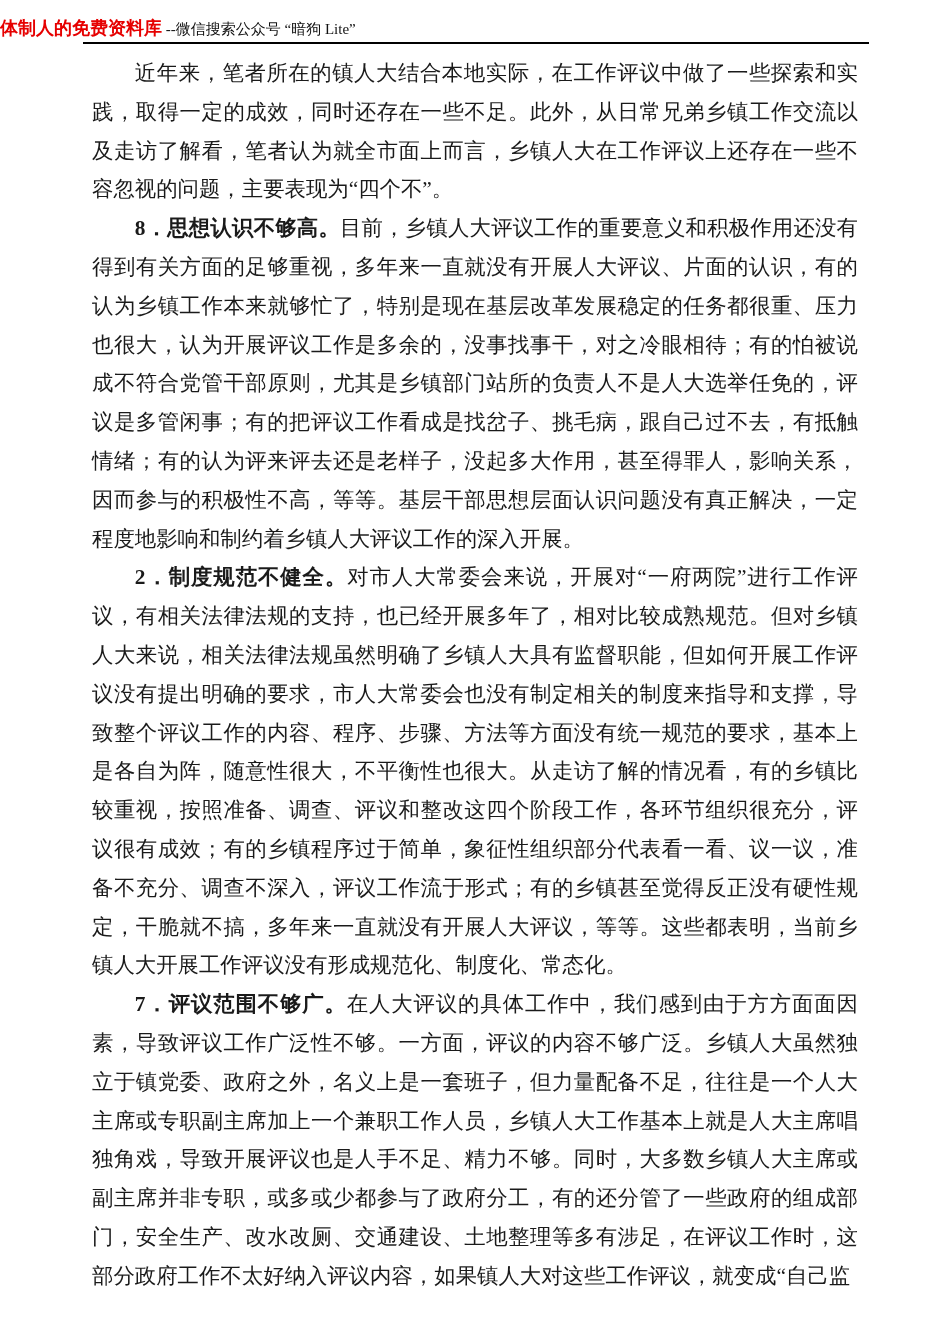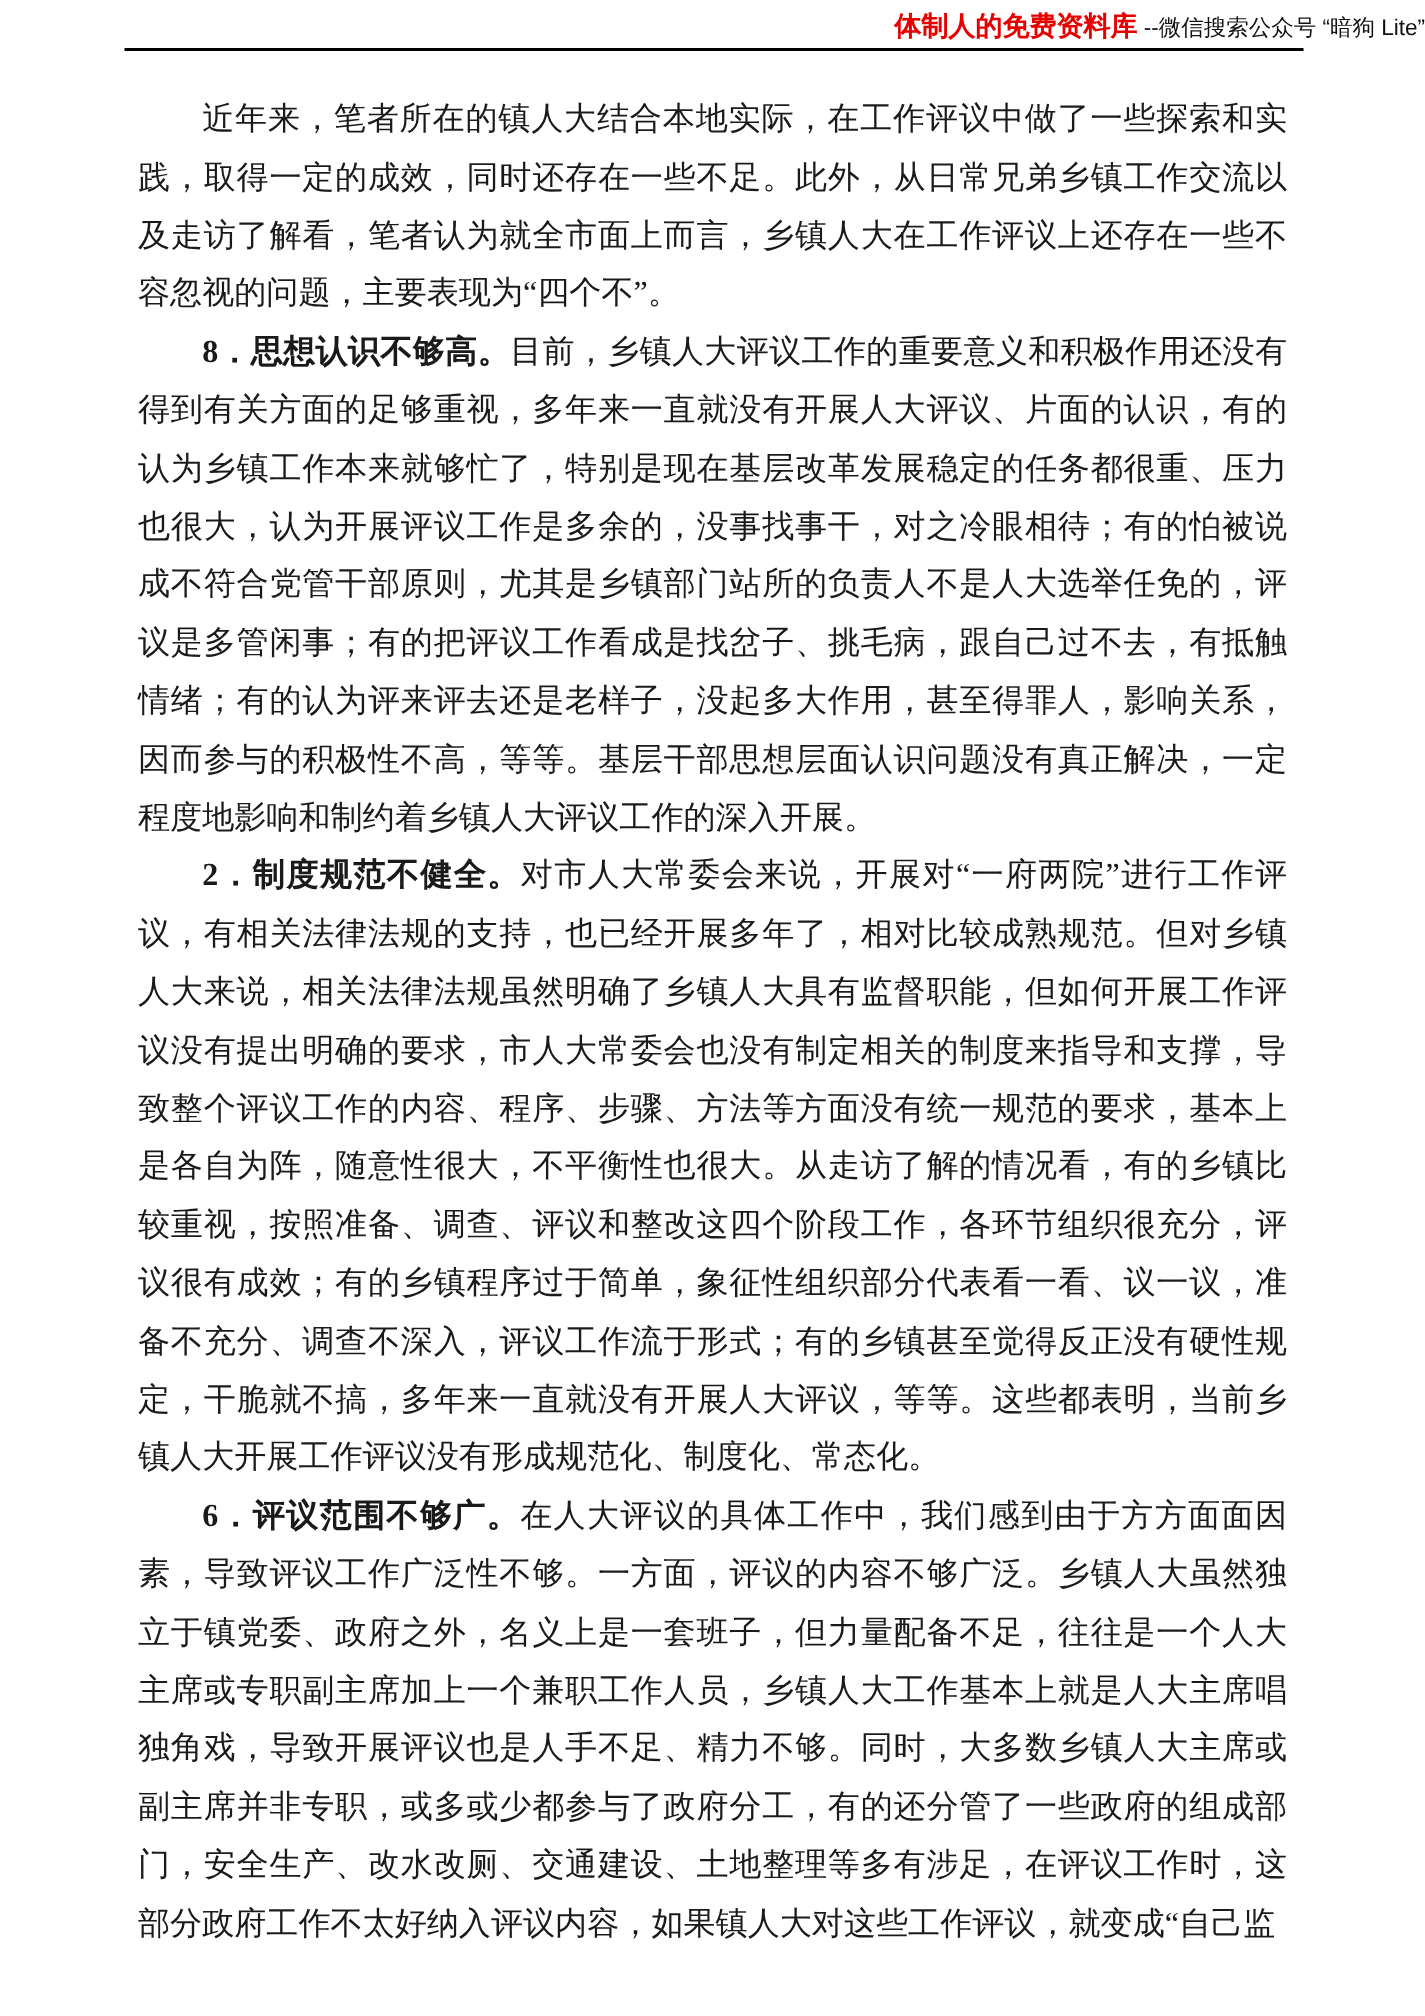--- a/index.html
+++ b/index.html
@@ -10,23 +10,23 @@
   *{box-sizing:border-box;}
   html,body{margin:0;padding:0;}
   body{
     width:950px;height:1344px;
     background:#ffffff;
     font-family:"Liberation Serif", serif;
     color:var(--text-color);
     overflow:hidden;
   }
   .page-header{
-    text-align:right;
-    padding-top:7px;
-    font-family:Liberation Sans, sans-serif;
+    text-align:left;
+    padding-top:18px;
+    font-family:Liberation Serif, serif;
   }
   .header-line1{
     font-size:17px;
     line-height:20px;
     white-space:nowrap;
   }
   .brand{
     color:var(--brand-color);
     font-weight:bold;
     font-size:18px;
@@ -47,21 +47,21 @@
     text-decoration:underline;
     cursor:pointer;
   }
   .header-divider{
     border:none;
     border-top:2px solid #000000;
     width:786px;
     margin:3px 0 0 83px;
   }
   .doc-body{
-    margin:26px 0 0 92px;
+    margin:10px 0 0 92px;
     width:766px;
     font-size:21.4px;
     line-height:38.8px;
     text-align:justify;
     text-justify:inter-ideograph;
   }
   .doc-body p{
     margin:0;
     text-indent:2em;
   }
@@ -83,15 +83,15 @@
   <p>
     <span>近年来，笔者所在的镇人大结合本地实际，在工作评议中做了一些探索和实践，取得一定的成效，同时还存在一些不足。此外，从日常兄弟乡镇工作交流以及走访了解看，笔者认为就全市面上而言，乡镇人大在工作评议上还存在一些不容忽视的问题，主要表现为“四个不”。</span>
   </p>
   <p>
     <span class="section-lead">8．思想认识不够高。</span><span>目前，乡镇人大评议工作的重要意义和积极作用还没有得到有关方面的足够重视，多年来一直就没有开展人大评议、片面的认识，有的认为乡镇工作本来就够忙了，特别是现在基层改革发展稳定的任务都很重、压力也很大，认为开展评议工作是多余的，没事找事干，对之冷眼相待；有的怕被说成不符合党管干部原则，尤其是乡镇部门站所的负责人不是人大选举任免的，评议是多管闲事；有的把评议工作看成是找岔子、挑毛病，跟自己过不去，有抵触情绪；有的认为评来评去还是老样子，没起多大作用，甚至得罪人，影响关系，因而参与的积极性不高，等等。基层干部思想层面认识问题没有真正解决，一定程度地影响和制约着乡镇人大评议工作的深入开展。</span>
   </p>
   <p>
     <span class="section-lead">2．制度规范不健全。</span><span>对市人大常委会来说，开展对“一府两院”进行工作评议，有相关法律法规的支持，也已经开展多年了，相对比较成熟规范。但对乡镇人大来说，相关法律法规虽然明确了乡镇人大具有监督职能，但如何开展工作评议没有提出明确的要求，市人大常委会也没有制定相关的制度来指导和支撑，导致整个评议工作的内容、程序、步骤、方法等方面没有统一规范的要求，基本上是各自为阵，随意性很大，不平衡性也很大。从走访了解的情况看，有的乡镇比较重视，按照准备、调查、评议和整改这四个阶段工作，各环节组织很充分，评议很有成效；有的乡镇程序过于简单，象征性组织部分代表看一看、议一议，准备不充分、调查不深入，评议工作流于形式；有的乡镇甚至觉得反正没有硬性规定，干脆就不搞，多年来一直就没有开展人大评议，等等。这些都表明，当前乡镇人大开展工作评议没有形成规范化、制度化、常态化。</span>
   </p>
   <p>
-    <span class="section-lead">6．评议范围不够广。</span><span>在人大评议的具体工作中，我们感到由于方方面面因素，导致评议工作广泛性不够。一方面，评议的内容不够广泛。乡镇人大虽然独立于镇党委、政府之外，名义上是一套班子，但力量配备不足，往往是一个人大主席或专职副主席加上一个兼职工作人员，乡镇人大工作基本上就是人大主席唱独角戏，导致开展评议也是人手不足、精力不够。同时，大多数乡镇人大主席或副主席并非专职，或多或少都参与了政府分工，有的还分管了一些政府的组成部门，安全生产、改水改厕、交通建设、土地整理等多有涉足，在评议工作时，这部分政府工作不太好纳入评议内容，如果镇人大对这些工作评议，就变成“自己监</span>
+    <span class="section-lead">7．评议范围不够广。</span><span>在人大评议的具体工作中，我们感到由于方方面面因素，导致评议工作广泛性不够。一方面，评议的内容不够广泛。乡镇人大虽然独立于镇党委、政府之外，名义上是一套班子，但力量配备不足，往往是一个人大主席或专职副主席加上一个兼职工作人员，乡镇人大工作基本上就是人大主席唱独角戏，导致开展评议也是人手不足、精力不够。同时，大多数乡镇人大主席或副主席并非专职，或多或少都参与了政府分工，有的还分管了一些政府的组成部门，安全生产、改水改厕、交通建设、土地整理等多有涉足，在评议工作时，这部分政府工作不太好纳入评议内容，如果镇人大对这些工作评议，就变成“自己监</span>
   </p>
 </div>
 
 </body></html>

